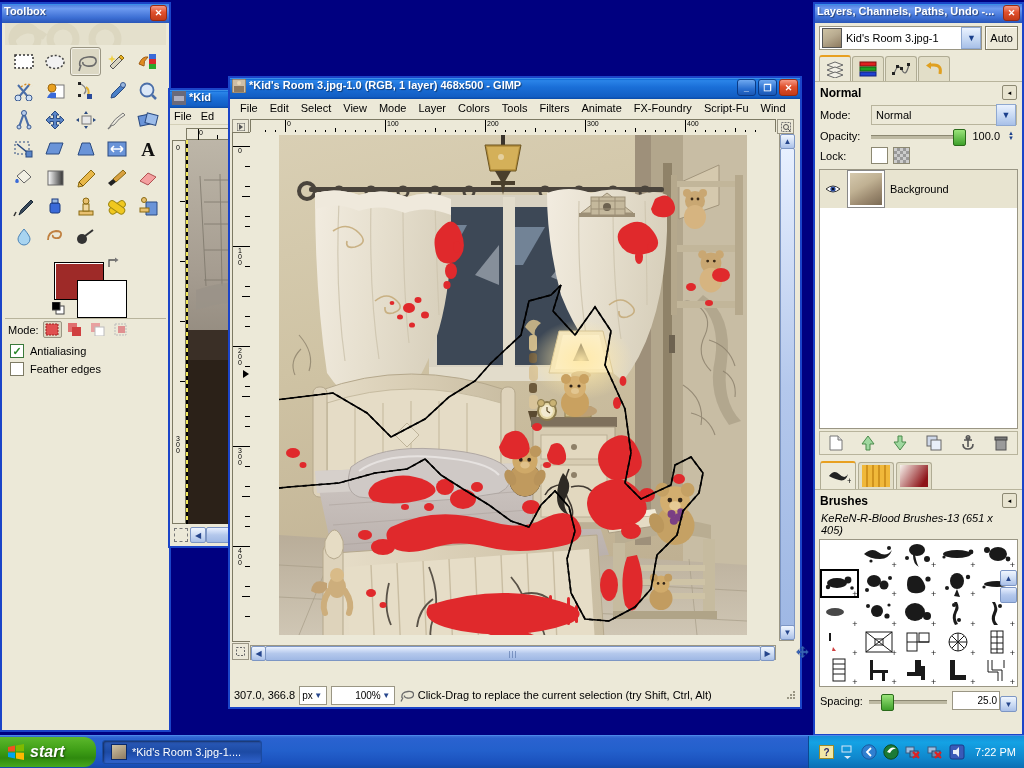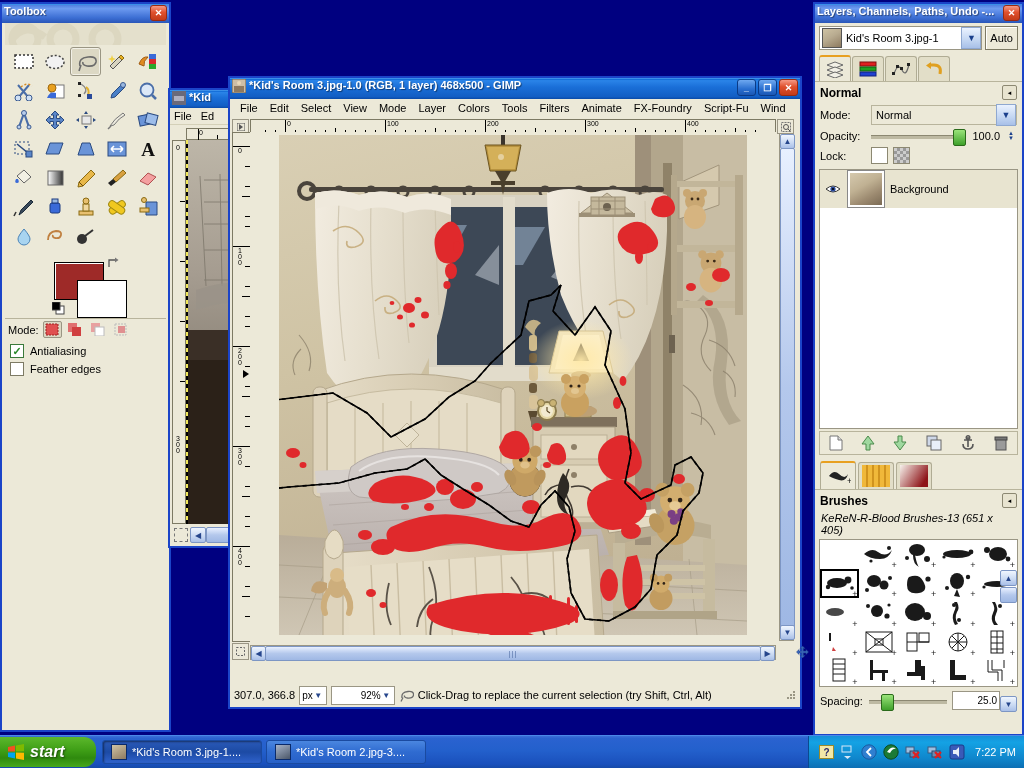--- a/index.html
+++ b/index.html
@@ -1129,21 +1129,21 @@
     </div>
   </div>
 
   <div class="statusbar">
     <span>307.0, 366.8</span>
     <div class="combo">
       <span>px</span>
       <span class="arw">▼</span>
     </div>
     <div class="combo" style="width:58px;justify-content:flex-end;">
-      <span>92%</span>
+      <span>100%</span>
       <span class="arw">▼</span>
     </div>
     <svg width="15" height="14" viewBox="0 0 15 14" style="flex:0 0 auto;">
       <path d="M3 10 q-1 -6 6 -6.5 q6 -0.5 5.5 3.5 q-0.5 3.5 -6 3 q-3.5 -0.5 -3 -2.5" fill="none" stroke="#6b6b6b" stroke-width="1.3"></path>
       <path d="M4 9.5 l-2 4" fill="none" stroke="#6b6b6b" stroke-width="1.3"></path>
     </svg>
     <span>Click-Drag to replace the current selection (try Shift, Ctrl, Alt)</span>
     <svg style="margin-left:auto;" width="10" height="10" viewBox="0 0 10 10">
       <g fill="#9a9684">
           <rect x="7" y="7" width="2" height="2"></rect>
@@ -1590,24 +1590,20 @@
       <path d="M9 2.4 L17 1 V8.3 L9 8.4z" fill="#7fba00"></path>
       <path d="M1 9.4 L8 9.6 V15.4 L1 14z" fill="#00a4ef"></path>
       <path d="M9 9.6 L17 9.7 V17 L9 15.6z" fill="#ffb900"></path>
     </svg>
     <span class="stxt">start</span>
   </div>
 
   <div class="taskitem act">
     <span class="ti" style="background:linear-gradient(150deg,#cfc3a4,#8d7a60);"></span>
     <span>*Kid's Room 3.jpg-1....</span>
-  </div>
-  <div class="taskitem">
-    <span class="ti" style="background:linear-gradient(150deg,#a8b4c8,#4a5668);"></span>
-    <span>*Kid's Room 2.jpg-3....</span>
   </div>
 
   <div id="tray">
     <svg class="notifyic" viewBox="0 0 15 15">
       <rect x="0.5" y="0.5" width="14" height="13" fill="#f2e8a8" stroke="#9a8a2a"></rect>
       <text x="7.5" y="11" font-size="10" font-weight="bold" text-anchor="middle" fill="#2a2a6a" font-family="Liberation Sans, sans-serif">?</text>
     </svg>
     <svg class="notifyic" viewBox="0 0 15 15">
       <rect x="2" y="1" width="9" height="6" fill="none" stroke="#d8e8f8"></rect>
       <path d="M4 11 l3.5 3 l3.5 -3z" fill="#d8e8f8"></path>

